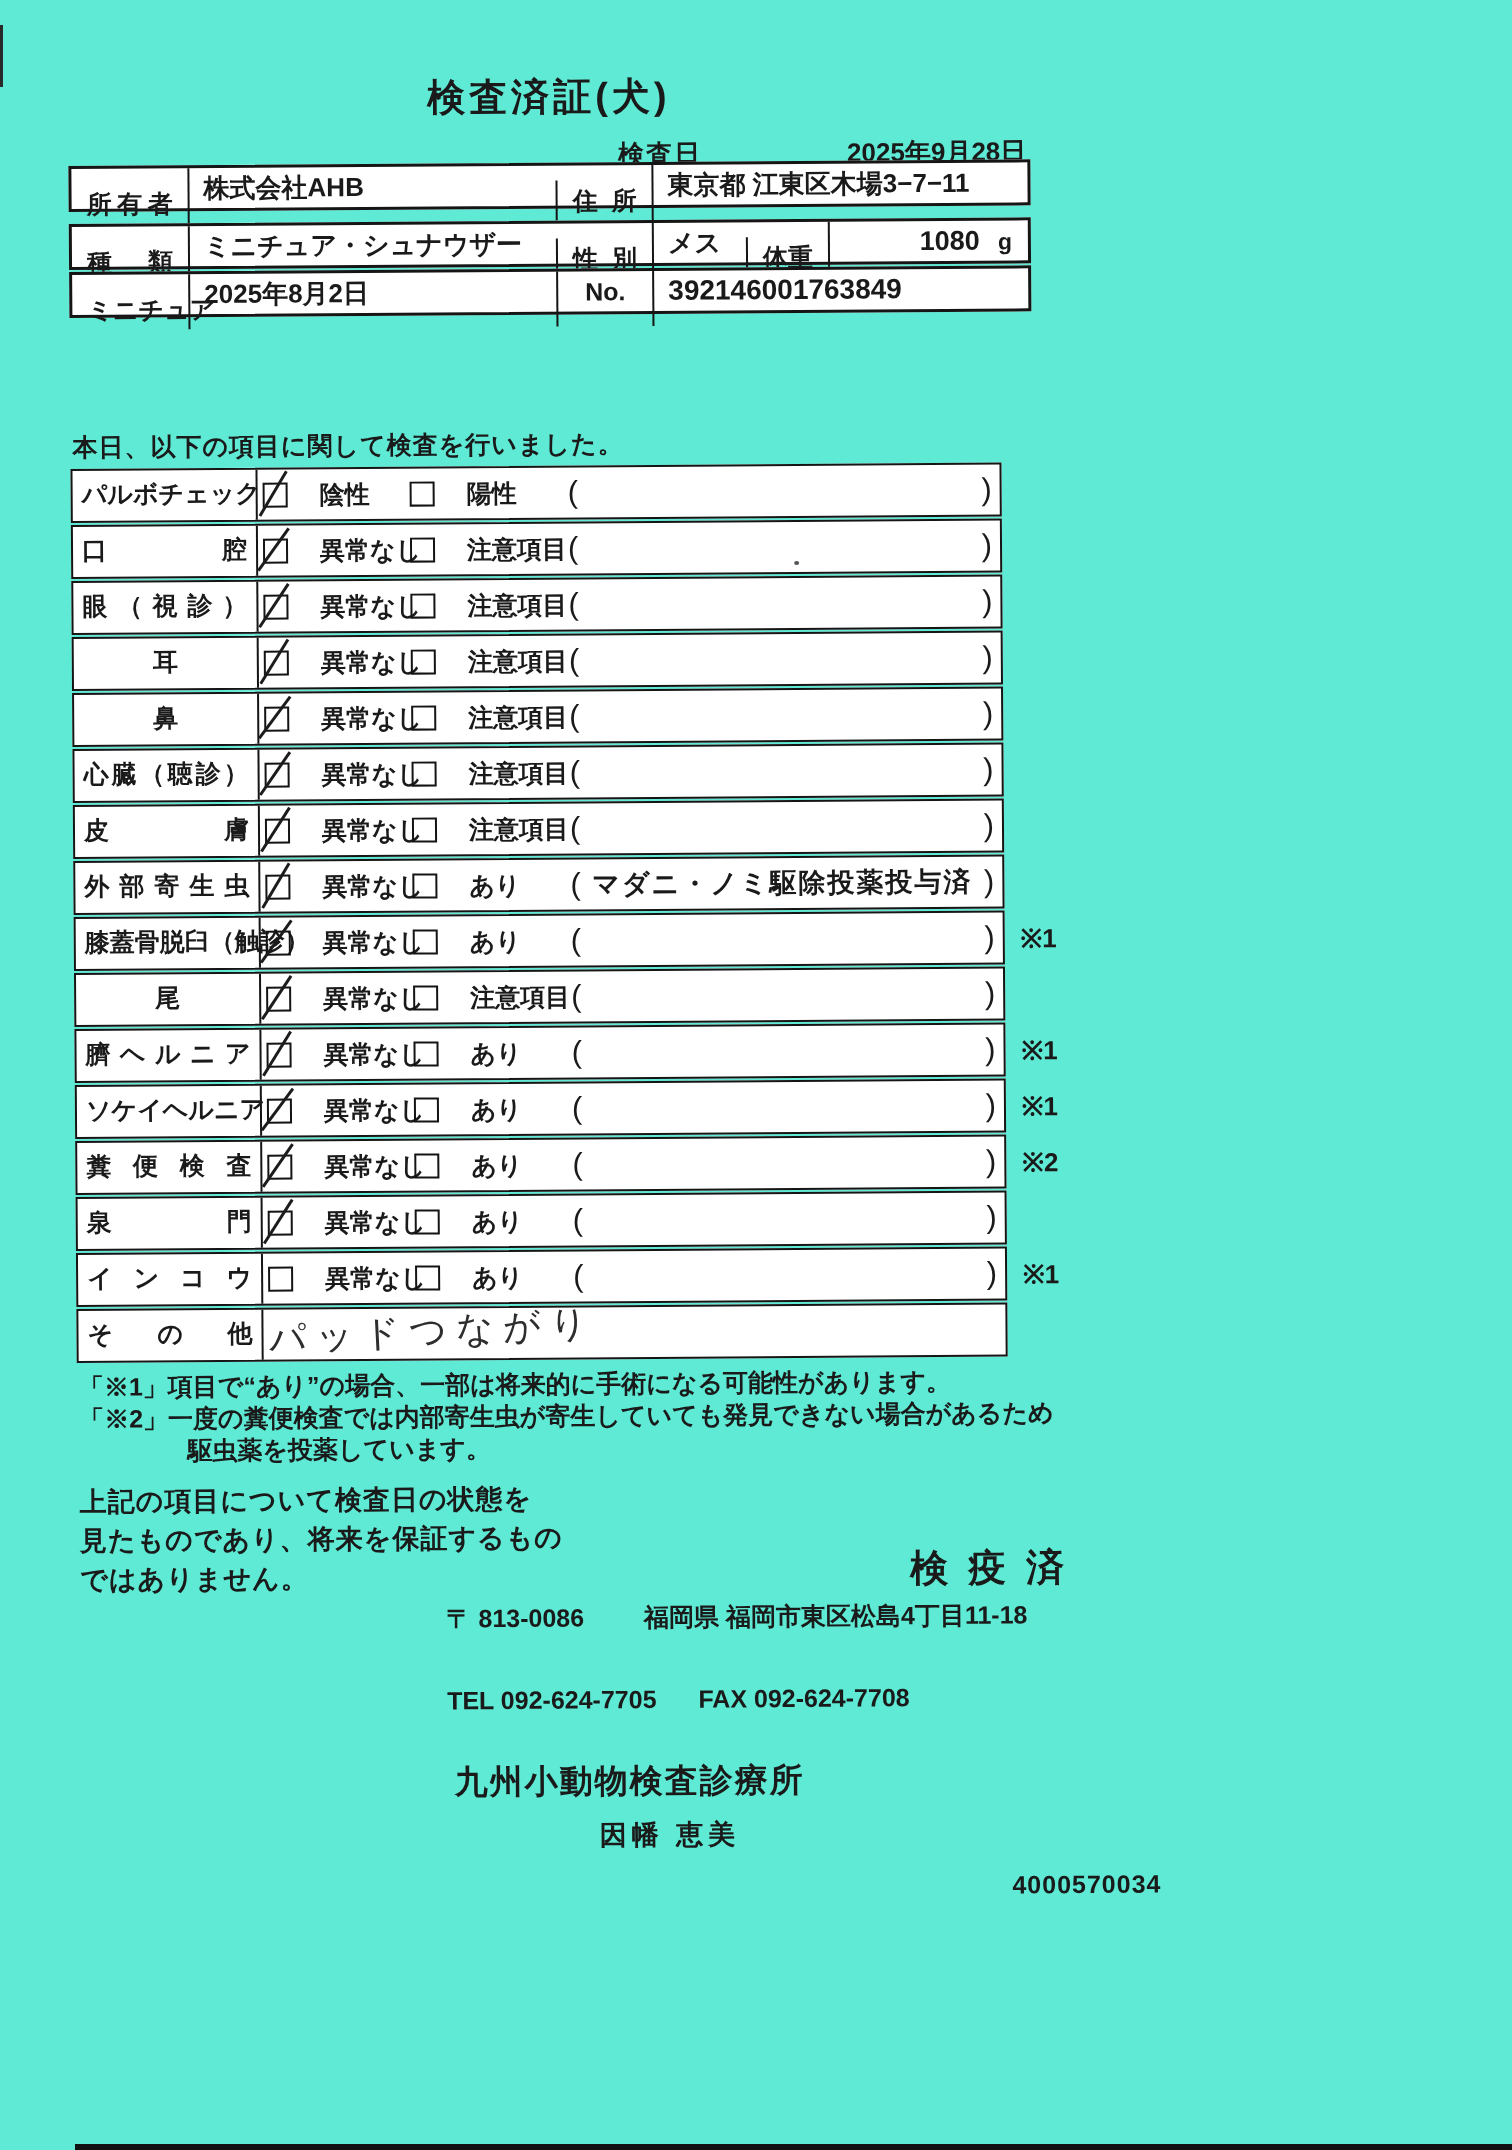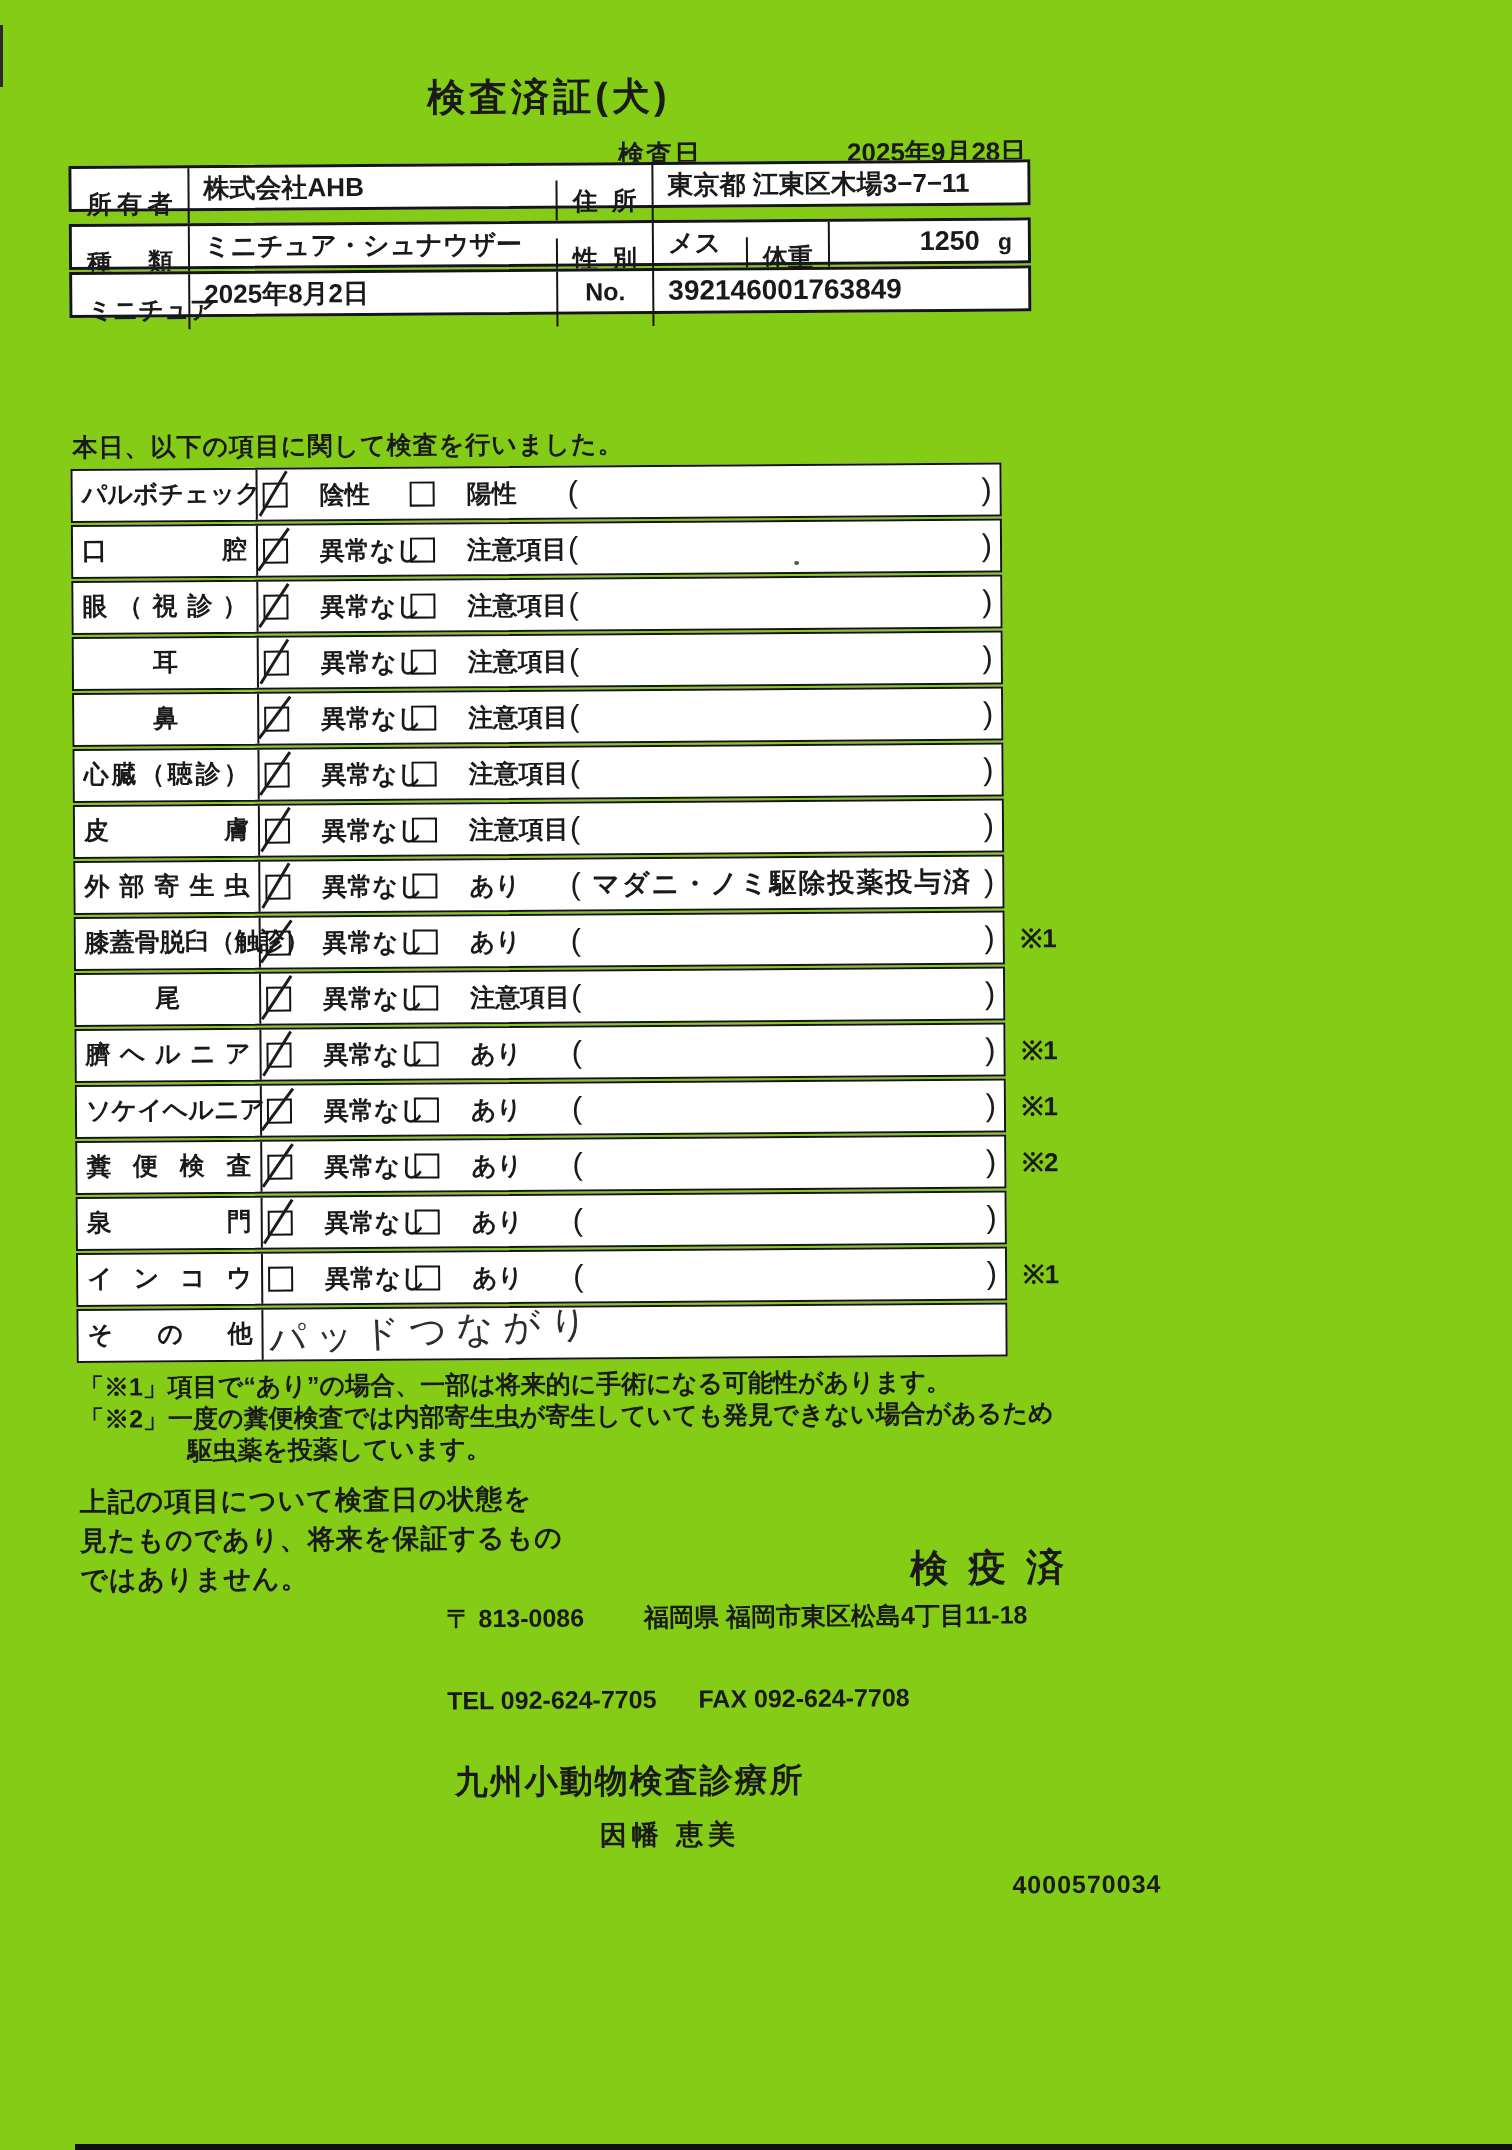--- a/index.html
+++ b/index.html
@@ -1,17 +1,17 @@
 <!DOCTYPE html>
 <html><head>
 <meta charset="utf-8">
 <style>
   html,body{margin:0;padding:0;background:#e8e8e8;}
   .page{
-    position:relative;width:1512px;height:2150px;background:#84cc16;
+    position:relative;width:1512px;height:2150px;background:#5eead4;
     overflow:hidden;font-family:"Liberation Sans",sans-serif;color:#1a1a1a;
     margin:0 auto;
   }
   .sheet{position:absolute;inset:0;transform:rotate(-0.4deg);transform-origin:500px 400px;}
 
   
   .title{position:absolute;top:72px;left:70px;width:962px;text-align:center;
     font-size:38px;font-weight:700;letter-spacing:4px;}
   .date-label{position:absolute;top:138px;left:620px;font-size:26px;font-weight:600;letter-spacing:2px;}
   .date-value{position:absolute;top:138px;left:800px;width:228px;text-align:right;font-size:26px;font-weight:600;}
@@ -99,21 +99,21 @@
       <div class="cell vcell">東京都 江東区木場3−7−11</div>
     </div>
 
     <div class="tbl t2a">
       <div class="cell jlabel">種類</div>
       <div class="cell vcell">ミニチュア・シュナウザー</div>
       <div class="cell jlabel">性別</div>
       <div class="cell vcell">メス</div>
       <div class="cell jlabel">体重</div>
       <div class="cell wcell">
-        <span>1250</span><span class="wunit">g</span>
+        <span>1080</span><span class="wunit">g</span>
       </div>
     </div>
 
     <div class="tbl t2b">
       <div class="cell jlabel">ミニチュア</div>
       <div class="cell vcell">2025年8月2日</div>
       <div class="cell clabel">No.</div>
       <div class="cell vcell" style="font-size:28px;">392146001763849</div>
     </div>
 

